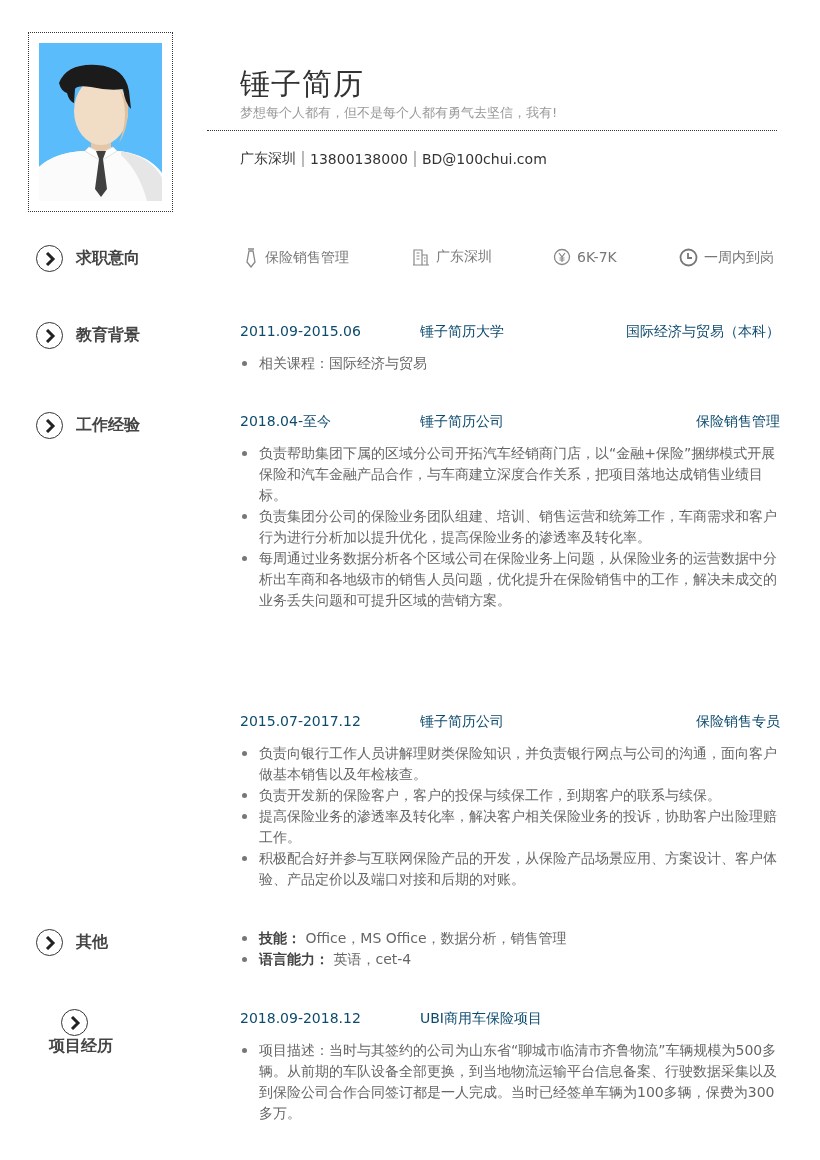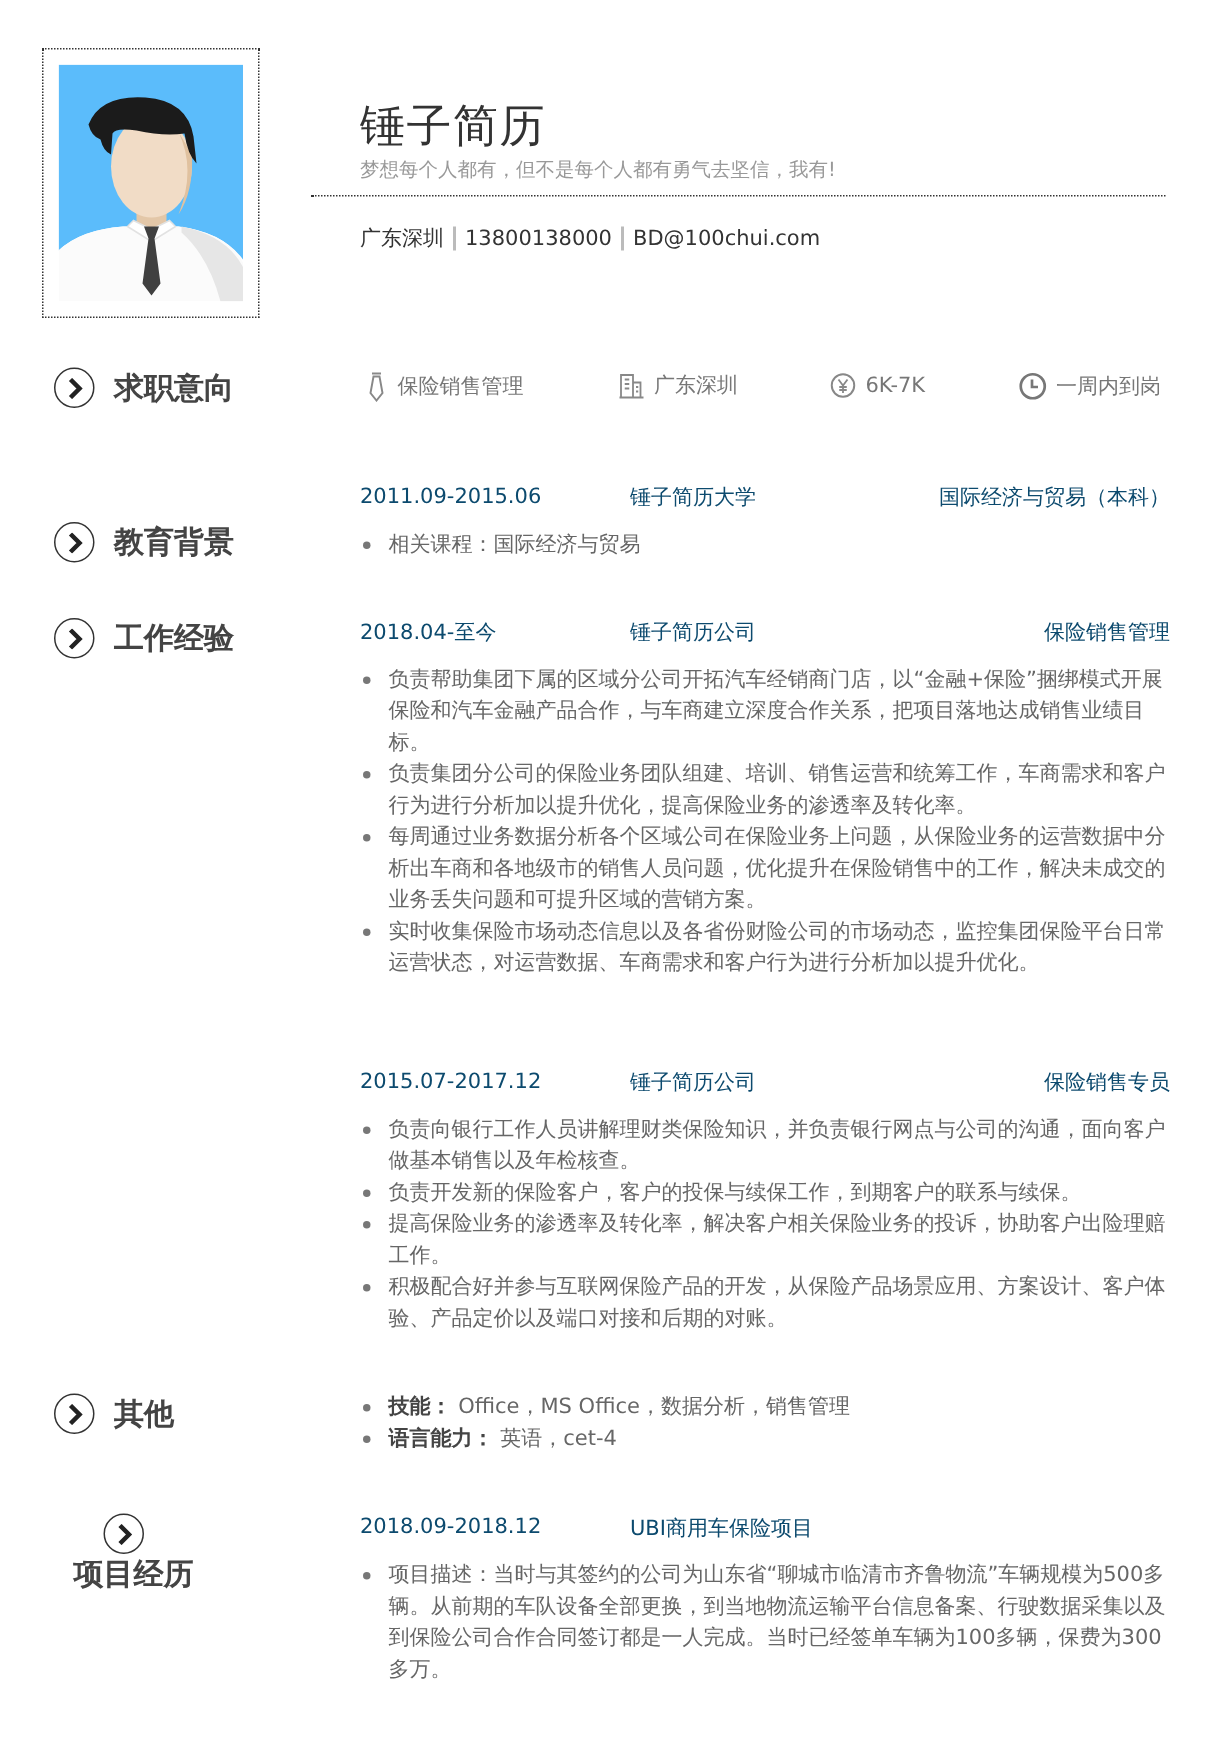--- a/index.html
+++ b/index.html
@@ -10,21 +10,21 @@
   .photo { position: absolute; left: 10px; top: 10px; width: 123px; height: 158px; overflow: hidden; background: #ffffff; }
 
   .name { position: absolute; left: 240px; top: 64px; font-size: 30px; color: #333; letter-spacing: 1px; }
   .motto { position: absolute; left: 240px; top: 104px; font-size: 13px; color: #999; }
   .header-rule { position: absolute; left: 207px; top: 130px; width: 570px; border-top: 1px dotted #333; }
   .contact { position: absolute; left: 240px; top: 150px; font-size: 14px; color: #333; display: flex; align-items: center; }
   .contact .sep { display: inline-block; width: 2px; height: 16px; background: #bbb; margin: 0 6px; }
 
   .section-head { position: absolute; left: 36px; display: flex; align-items: center; }
   .section-head .circ { width: 27px; height: 27px; border: 1.5px solid #333; border-radius: 50%; display: flex; align-items: center; justify-content: center; }
-  .section-head .title { margin-left: 13px; font-size: 20px; font-weight: bold; color: #444; }
+  .section-head .title { margin-left: 13px; font-size: 16px; font-weight: bold; color: #444; }
 
   .intent { position: absolute; top: 248px; display: flex; align-items: center; font-size: 14px; color: #777; }
   .intent svg { margin-right: 6px; }
 
   .row-head { position: absolute; left: 240px; width: 540px; height: 20px; font-size: 14px; font-weight: normal; color: #0c4a6e; text-align: center; }
   .row-head .date { position: absolute; left: 0; top: 0; }
   .row-head .org { position: absolute; left: 180px; top: 0; }
   .row-head .role { position: absolute; right: 0; top: 0; padding-left: 41px; }
 
   ul.bullets { position: absolute; left: 240px; width: 540px; list-style: none; font-size: 14px; color: #666; line-height: 21px; }
@@ -92,21 +92,21 @@
   <span>6K-7K</span>
 </div>
 <div class="intent" style="left:679px;">
   <svg width="19" height="19" viewBox="0 0 19 19">
       <circle cx="9.5" cy="9.5" r="8" fill="none" stroke="#777" stroke-width="1.8"></circle>
       <path d="M9 5 V10 H13" fill="none" stroke="#777" stroke-width="1.8"></path>
     </svg>
   <span>一周内到岗</span>
 </div>
 
-<div class="section-head" style="top:322px;margin-top:26px;">
+<div class="section-head" style="top:322px;">
   <span class="circ">
     <svg width="12" height="14" viewBox="0 0 12 14">
         <path d="M3 1 L9 7 L3 13" fill="none" stroke="#222" stroke-width="3"></path>
       </svg>
   </span>
   <span class="title">教育背景</span>
 </div>
 <div class="row-head" style="top:323px;">
   <span class="date">2011.09-2015.06</span>
   <span class="org">锤子简历大学</span>
@@ -127,21 +127,20 @@
 
 <div class="row-head" style="top:413px;">
   <span class="date">2018.04-至今</span>
   <span class="org">锤子简历公司</span>
   <span class="role">保险销售管理</span>
 </div>
 <ul class="bullets" style="top:443px;">
   <li>负责帮助集团下属的区域分公司开拓汽车经销商门店，以“金融+保险”捆绑模式开展保险和汽车金融产品合作，与车商建立深度合作关系，把项目落地达成销售业绩目标。</li>
   <li>负责集团分公司的保险业务团队组建、培训、销售运营和统筹工作，车商需求和客户行为进行分析加以提升优化，提高保险业务的渗透率及转化率。</li>
   <li>每周通过业务数据分析各个区域公司在保险业务上问题，从保险业务的运营数据中分析出车商和各地级市的销售人员问题，优化提升在保险销售中的工作，解决未成交的业务丢失问题和可提升区域的营销方案。</li>
-  <li>实时收集保险市场动态信息以及各省份财险公司的市场动态，监控集团保险平台日常运营状态，对运营数据、车商需求和客户行为进行分析加以提升优化。</li>
 </ul>
 
 <div class="row-head" style="top:713px;">
   <span class="date">2015.07-2017.12</span>
   <span class="org">锤子简历公司</span>
   <span class="role">保险销售专员</span>
 </div>
 <ul class="bullets" style="top:743px;">
   <li>负责向银行工作人员讲解理财类保险知识，并负责银行网点与公司的沟通，面向客户做基本销售以及年检核查。</li>
   <li>负责开发新的保险客户，客户的投保与续保工作，到期客户的联系与续保。</li>

